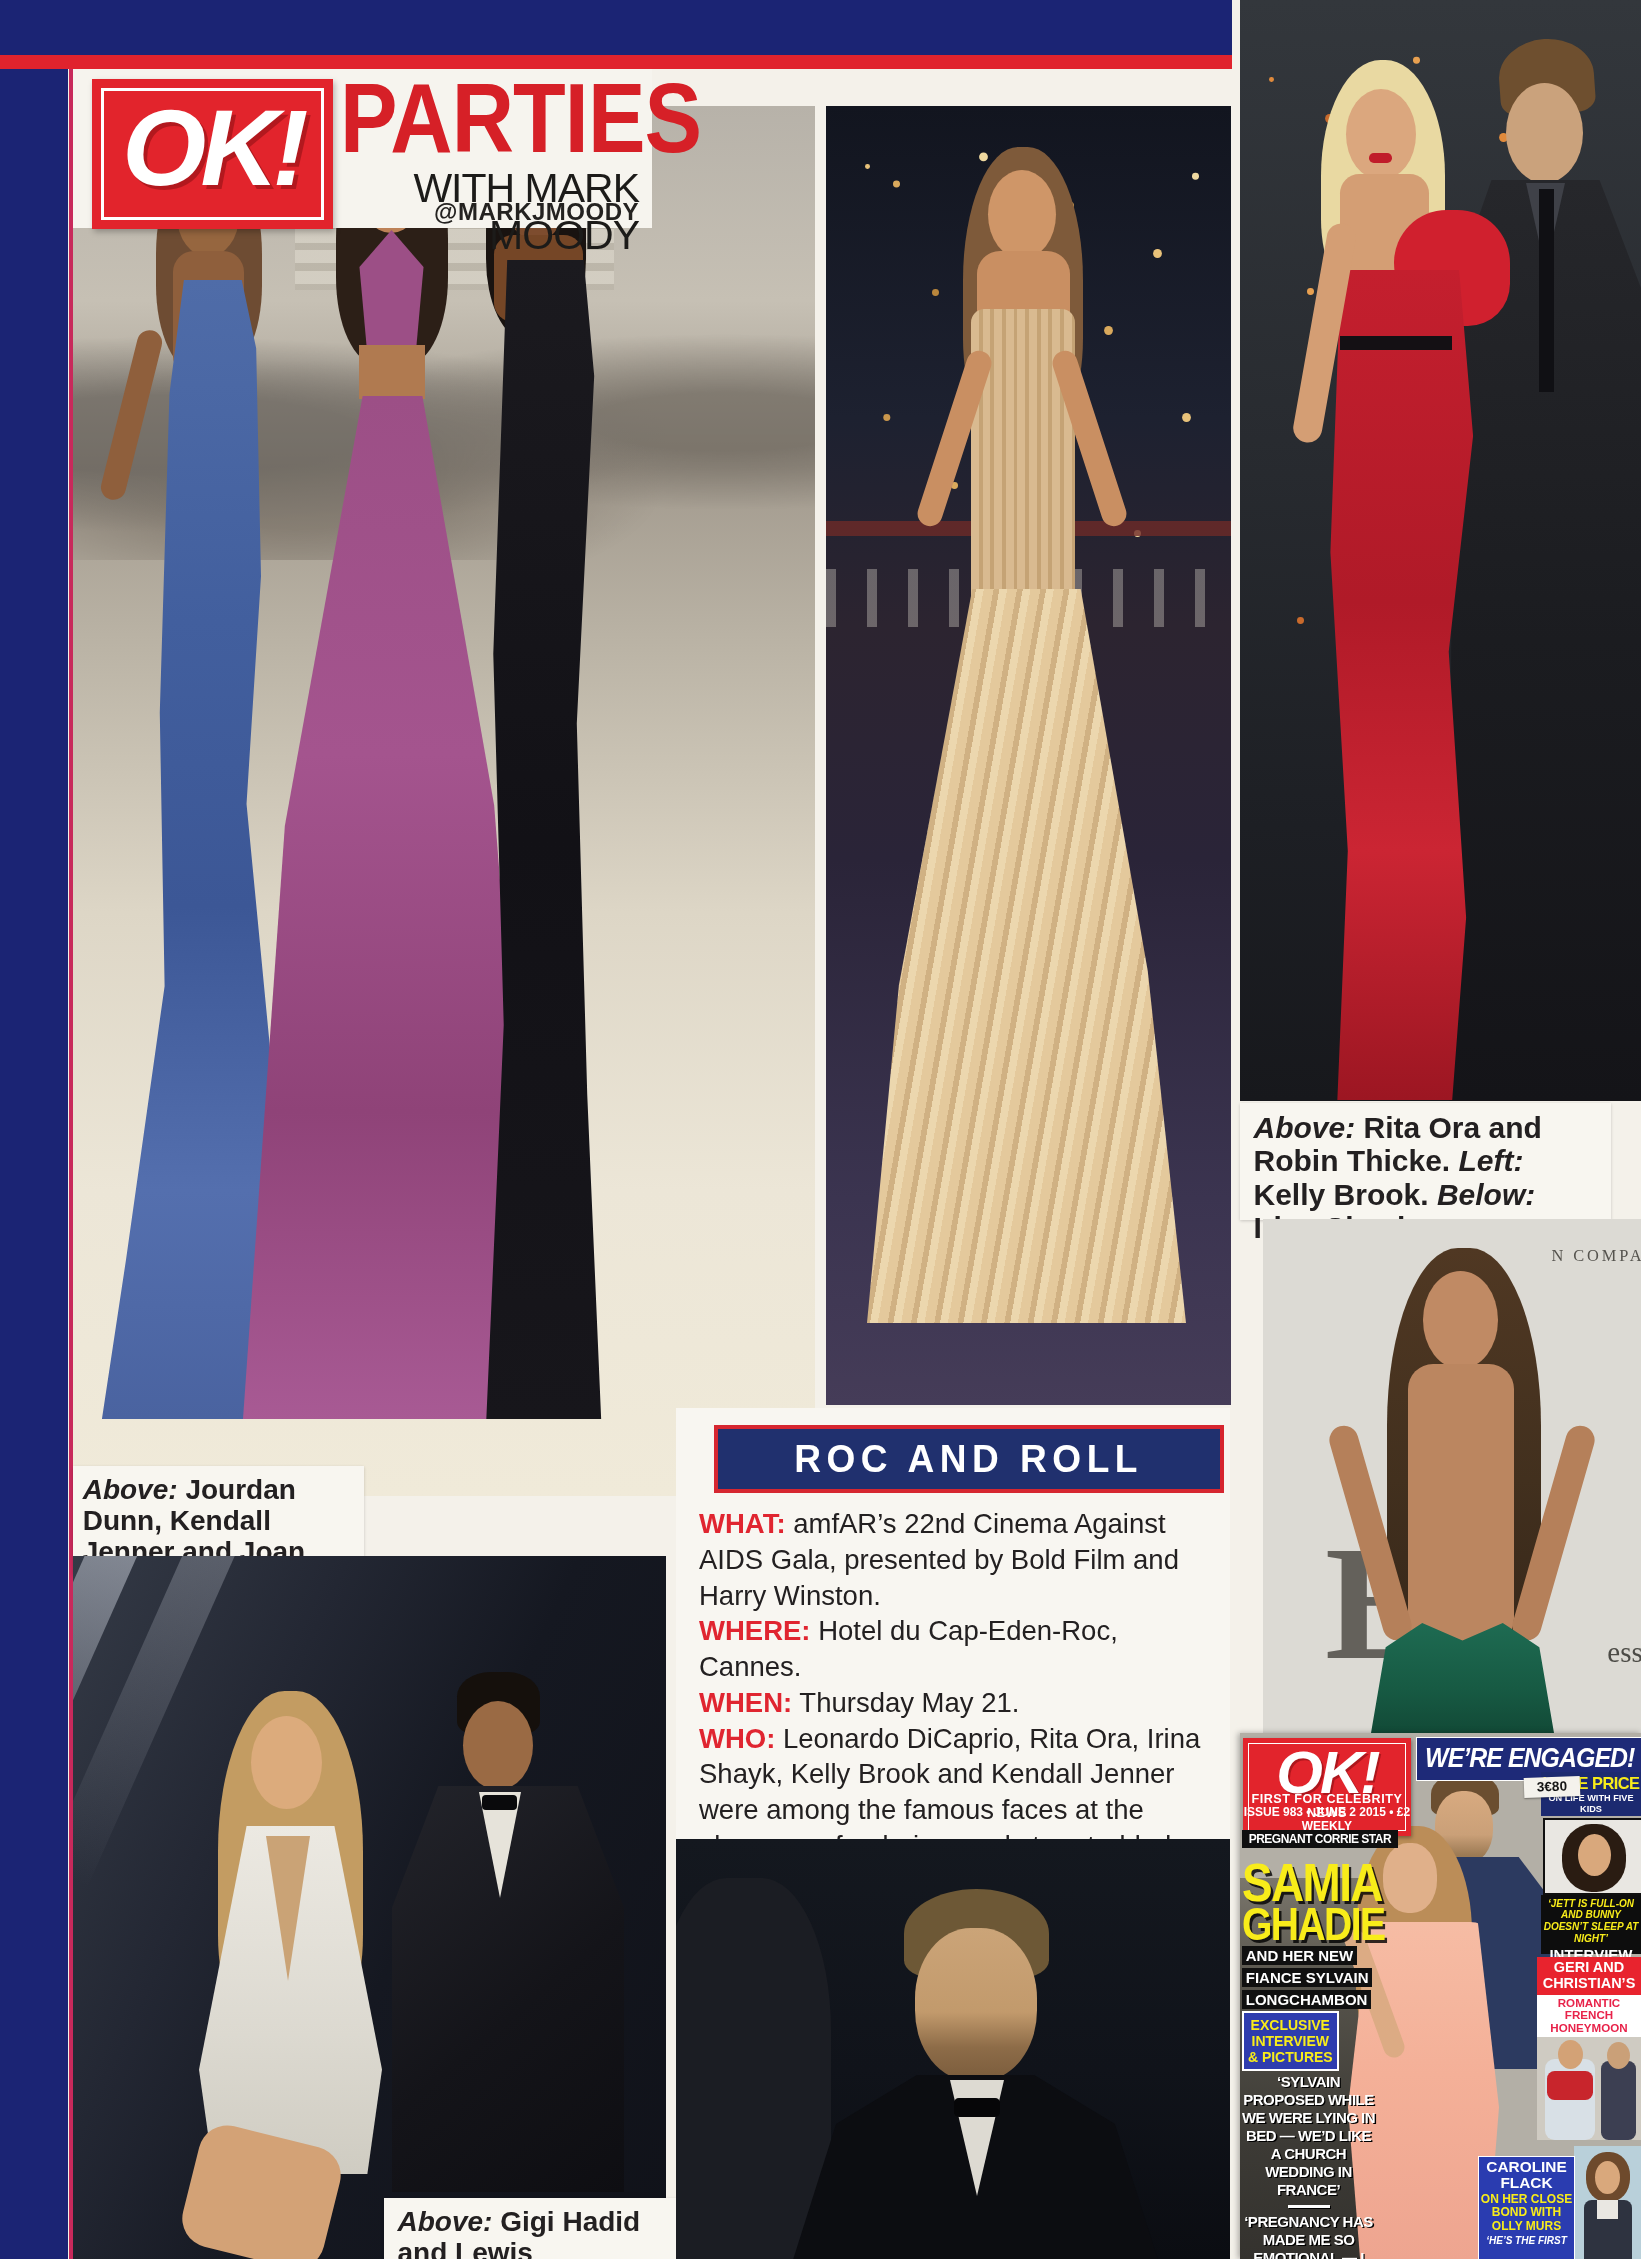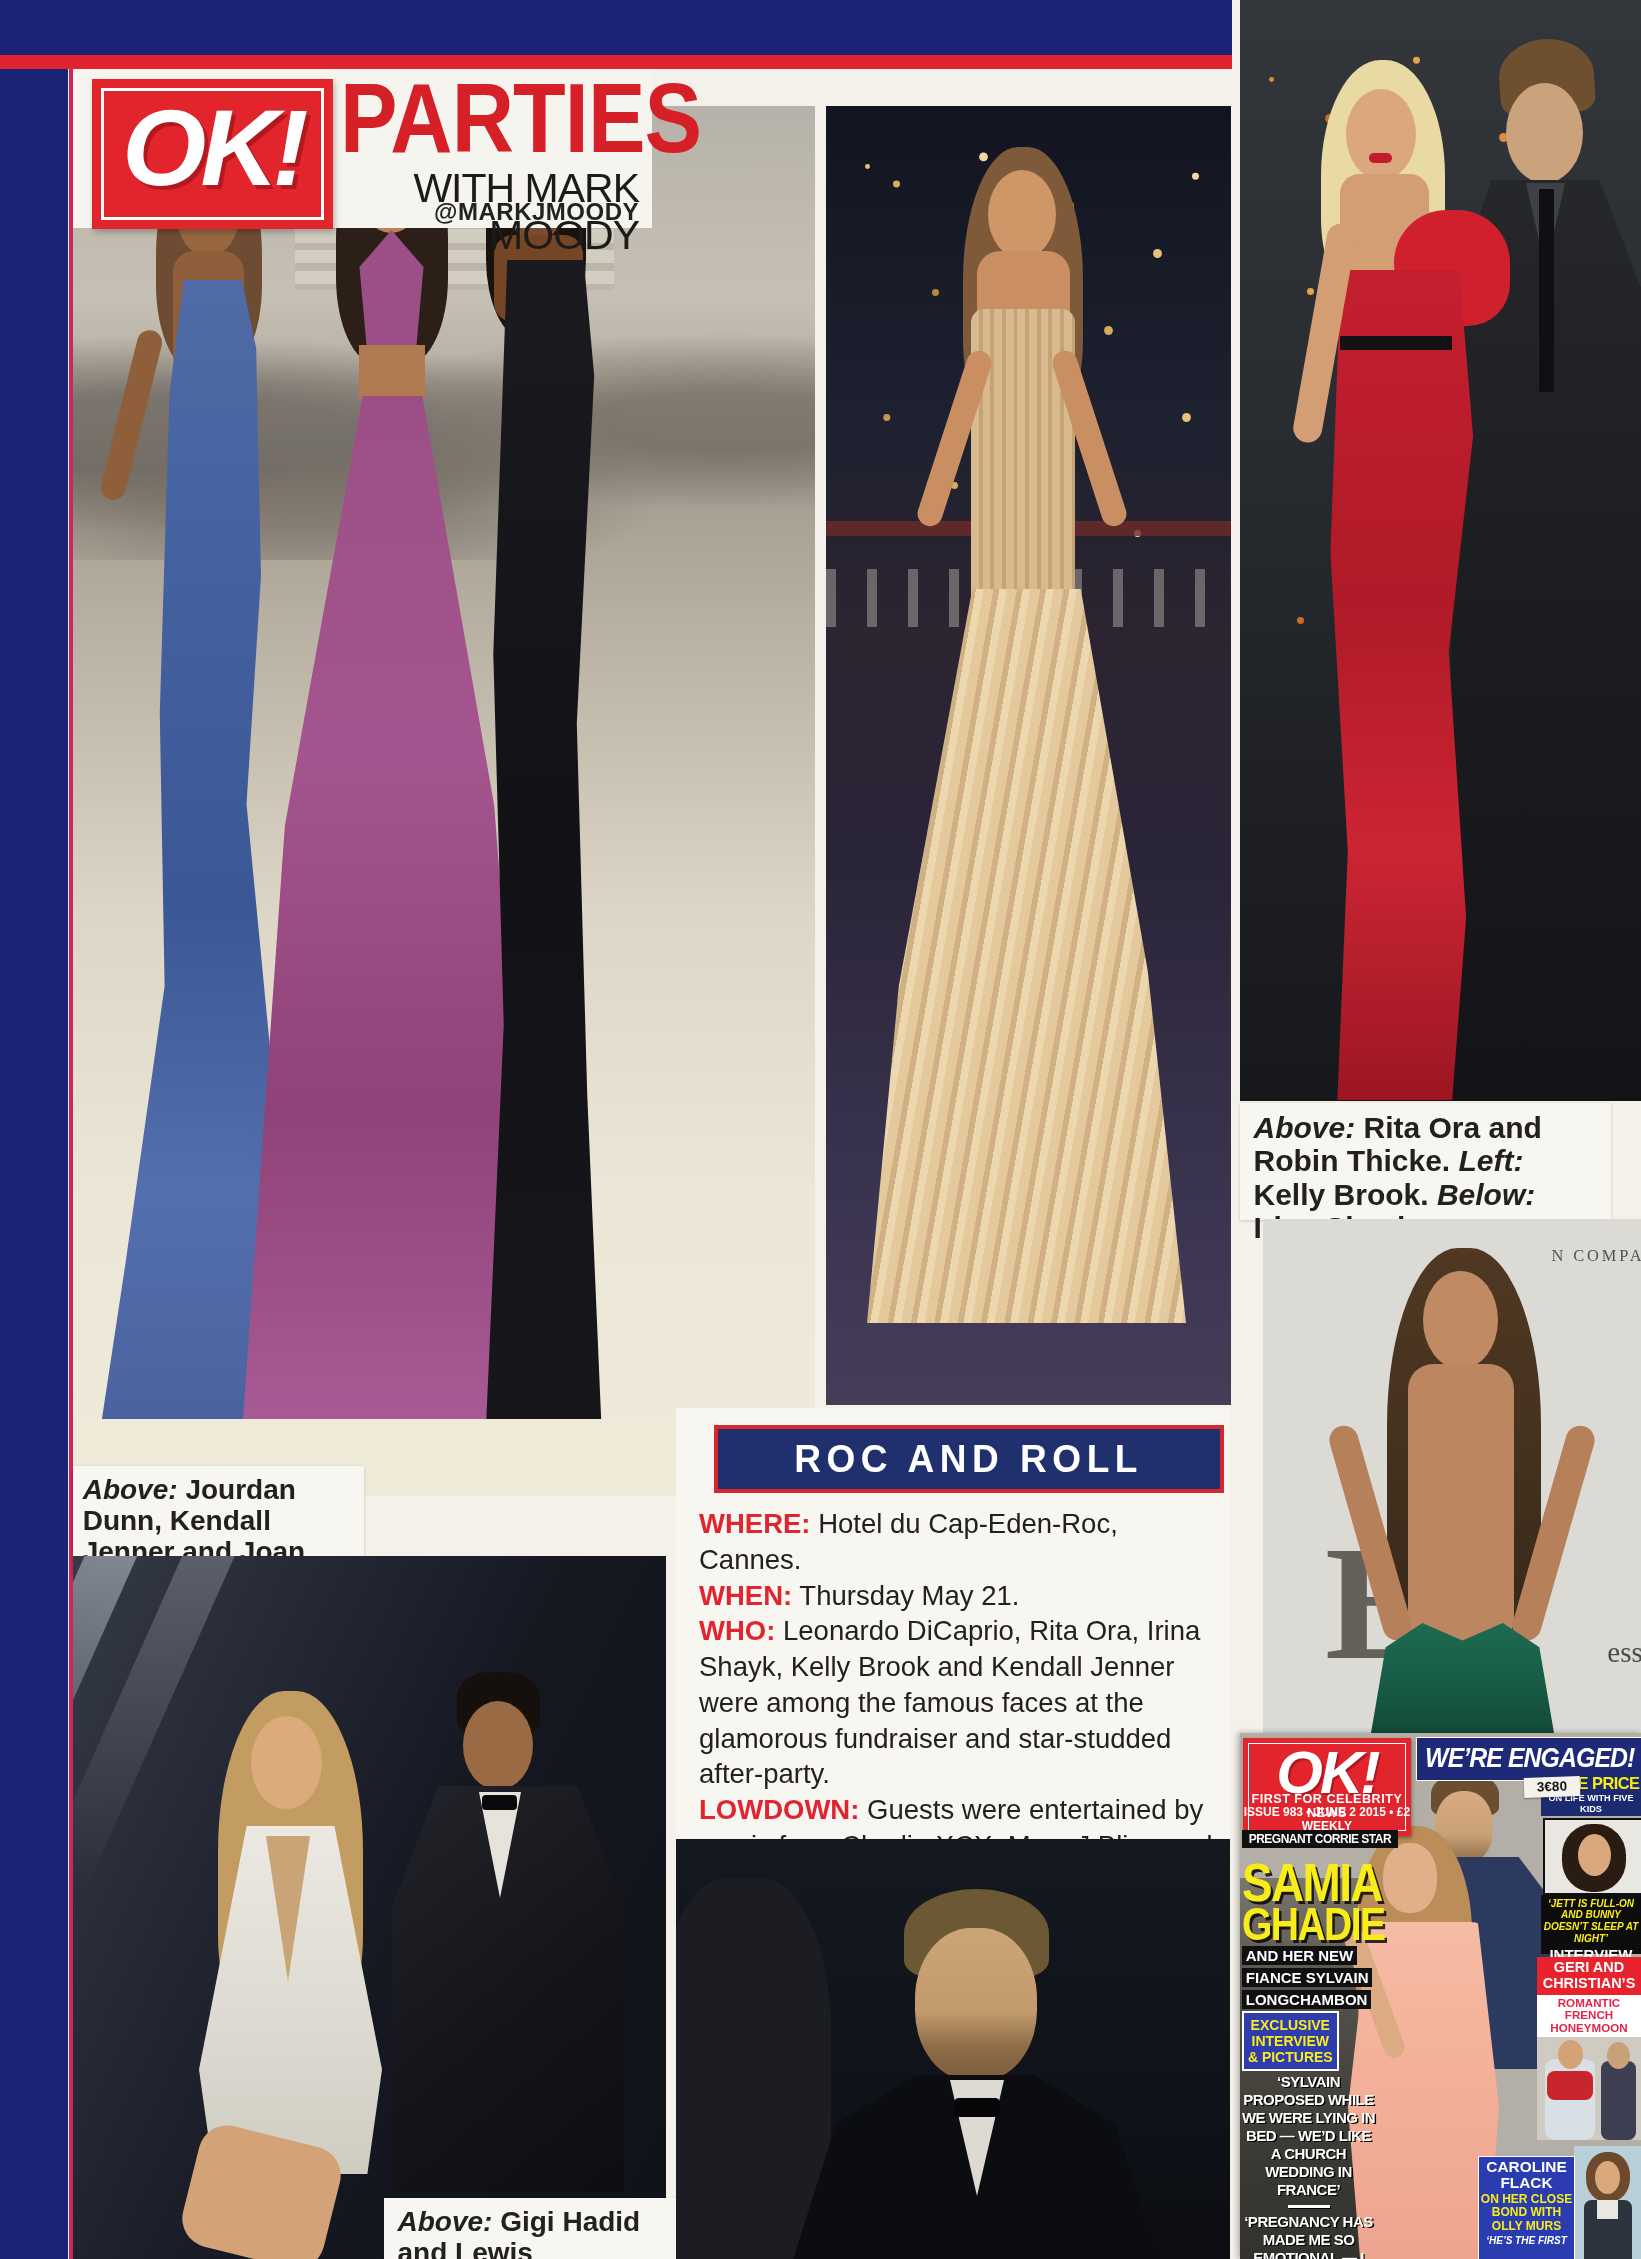--- a/index.html
+++ b/index.html
@@ -233,20 +233,21 @@
       <div class="shape" style="left:116px;top:241px;width:25px;height:183px;background:#c98f62;border-radius:12.6px;transform:rotate(18deg);"></div>
       <div class="shape" style="left:251px;top:241px;width:25px;height:183px;background:#c98f62;border-radius:12.6px;transform:rotate(-18deg);"></div>
     </div>
   </div>
 
   <div class="roc-box">
     <div class="roc-title">
       <span>ROC AND ROLL</span>
     </div>
     <div class="roc-body">
+      <p><span class="lbl">WHAT:</span> <span>amfAR’s 22nd Cinema Against AIDS Gala, presented by Bold Film and Harry Winston.</span></p>
       <p><span class="lbl">WHERE:</span> <span>Hotel du Cap-Eden-Roc, Cannes.</span></p>
       <p><span class="lbl">WHEN:</span> <span>Thursday May 21.</span></p>
       <p><span class="lbl">WHO:</span> <span>Leonardo DiCaprio, Rita Ora, Irina Shayk, Kelly Brook and Kendall Jenner were among the famous faces at the glamorous fundraiser and star-studded after-party.</span></p>
       <p><span class="lbl">LOWDOWN:</span> <span>Guests were entertained by music from Charlie XCX, Mary J Blige and Imagine Dragons, and had the chance to bid on some incredible lots at the fundraising auction.</span></p>
     </div>
   </div>
 
   <div class="ph photo-gigi">
     <div class="beam" style="left:29px;top:-39px;"></div>
     <div class="beam" style="left:135px;top:-58px;opacity:.6;"></div>

